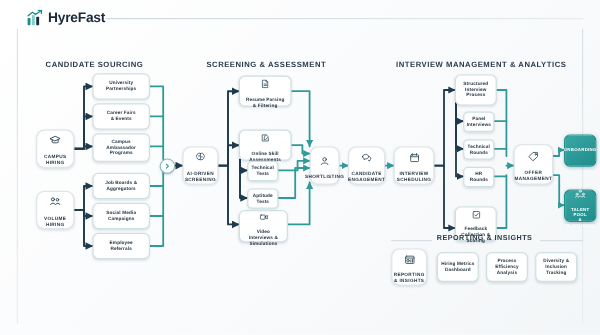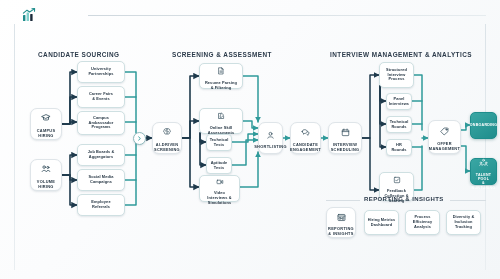--- a/index.html
+++ b/index.html
@@ -68,20 +68,21 @@
   <div class="logo-wrap">
     <span class="logo-mark">
       <svg width="14" height="14" viewBox="0 0 14 14">
         <rect x="1" y="7" width="2.4" height="6" rx="0.6" fill="#1f8d8c"></rect>
         <rect x="4.6" y="4.4" width="2.4" height="8.6" rx="0.6" fill="#7fd0cc"></rect>
         <rect x="8.2" y="6" width="2.4" height="7" rx="0.6" fill="#1b2a3a"></rect>
         <path d="M1.4 5.2 L5 2.2 L7.6 4 L12.3 0.9" stroke="#1f8d8c" stroke-width="1.1" fill="none" stroke-linecap="round" stroke-linejoin="round"></path>
         <path d="M9.9 0.7 L12.6 0.6 L12.5 3.2" stroke="#1f8d8c" stroke-width="1.1" fill="none" stroke-linecap="round" stroke-linejoin="round"></path>
       </svg>
     </span>
+    <span class="logo-text">HyreFast</span>
   </div>
   <div class="header-rule"></div>
 
   <div class="canvas">
     <div class="vline vl1"></div>
     <div class="vline vl2"></div>
   </div>
 
   <div class="sec-head" style="left:38px;top:51px;">CANDIDATE SOURCING</div>
   <div class="sec-head" style="left:172px;top:51px;">SCREENING &amp; ASSESSMENT</div>

